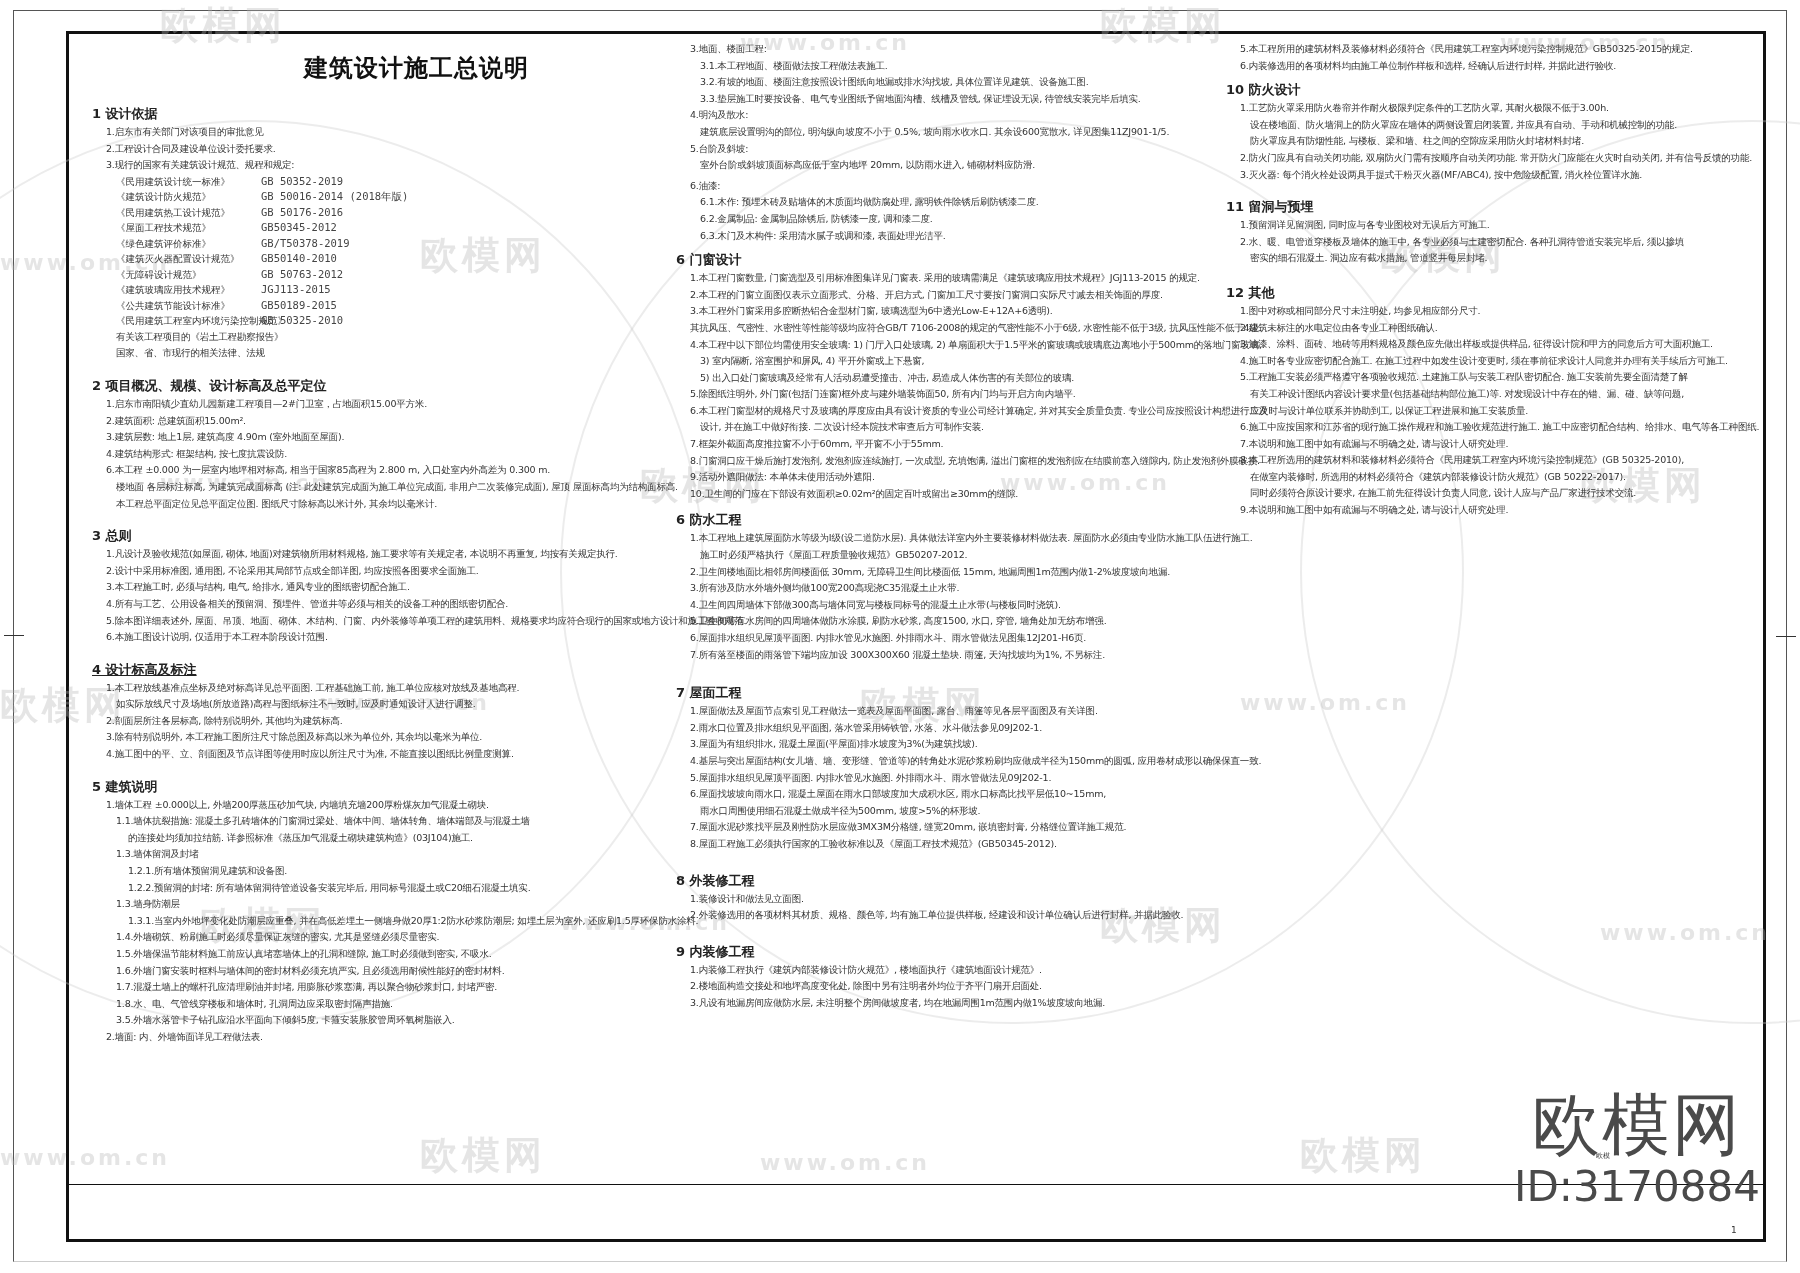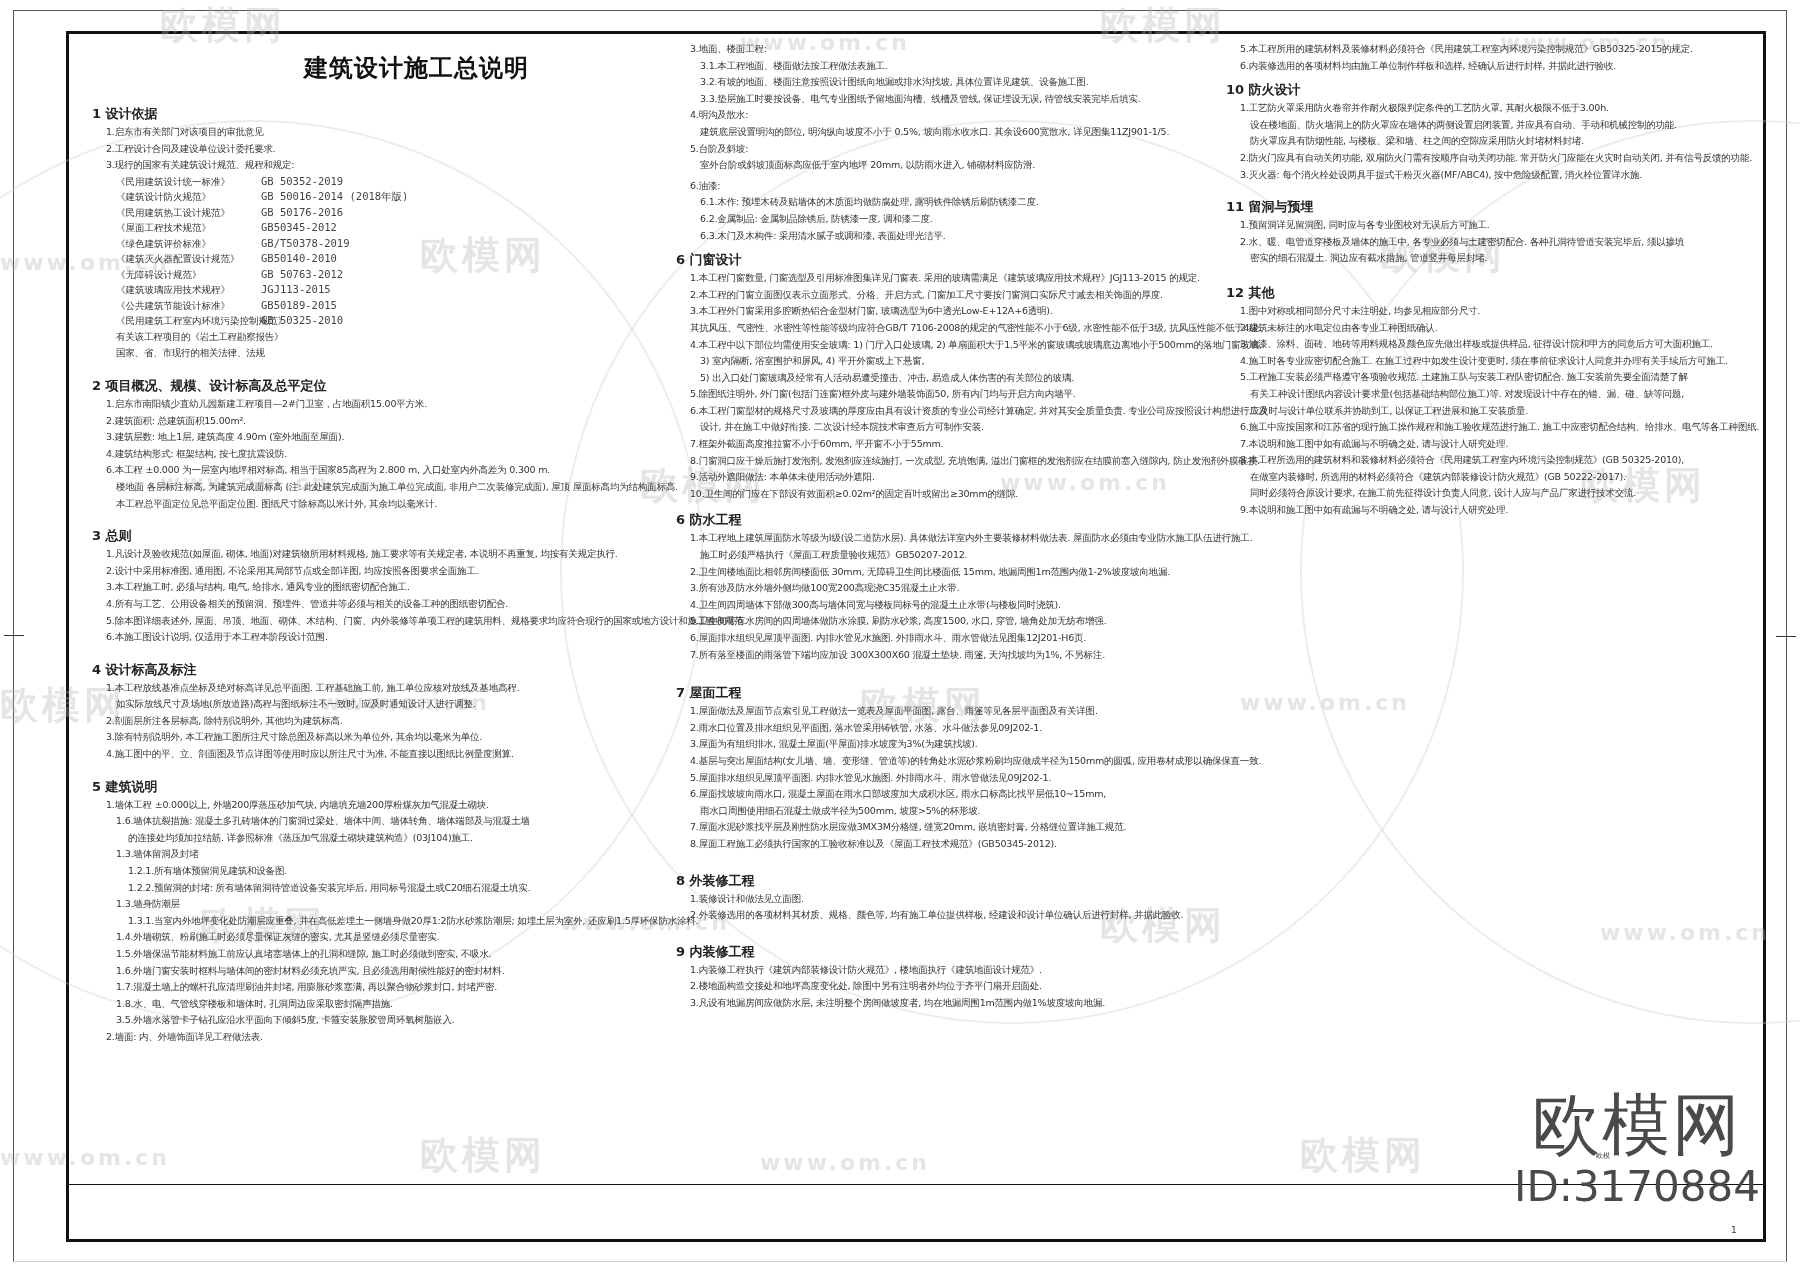--- a/index.html
+++ b/index.html
@@ -143,30 +143,30 @@
   <div class="line l2">本工程总平面定位见总平面定位图. 图纸尺寸除标高以米计外, 其余均以毫米计.</div>
 
   <div class="sec-title" style="margin-top:14px;">3 总则</div>
   <div class="line l1">1.凡设计及验收规范(如屋面, 砌体, 地面)对建筑物所用材料规格, 施工要求等有关规定者, 本说明不再重复, 均按有关规定执行.</div>
   <div class="line l1">2.设计中采用标准图, 通用图, 不论采用其局部节点或全部详图, 均应按照各图要求全面施工.</div>
   <div class="line l1">3.本工程施工时, 必须与结构, 电气, 给排水, 通风专业的图纸密切配合施工.</div>
   <div class="line l1">4.所有与工艺、公用设备相关的预留洞、预埋件、管道井等必须与相关的设备工种的图纸密切配合.</div>
   <div class="line l1">5.除本图详细表述外, 屋面、吊顶、地面、砌体、木结构、门窗、内外装修等单项工程的建筑用料、规格要求均应符合现行的国家或地方设计和施工验收规范.</div>
   <div class="line l1">6.本施工图设计说明, 仅适用于本工程本阶段设计范围.</div>
 
-  <div class="sec-title" style="margin-top:14px;">4 设计标高及标注</div>
+  <div class="sec-title" style="margin-top:14px;text-decoration:underline;">4 设计标高及标注</div>
   <div class="line l1">1.本工程放线基准点坐标及绝对标高详见总平面图. 工程基础施工前, 施工单位应核对放线及基地高程.</div>
   <div class="line l2">如实际放线尺寸及场地(所放道路)高程与图纸标注不一致时, 应及时通知设计人进行调整.</div>
   <div class="line l1">2.剖面层所注各层标高, 除特别说明外, 其他均为建筑标高.</div>
   <div class="line l1">3.除有特别说明外, 本工程施工图所注尺寸除总图及标高以米为单位外, 其余均以毫米为单位.</div>
   <div class="line l1">4.施工图中的平、立、剖面图及节点详图等使用时应以所注尺寸为准, 不能直接以图纸比例量度测算.</div>
 
   <div class="sec-title" style="margin-top:14px;">5 建筑说明</div>
   <div class="line l1">1.墙体工程 ±0.000以上, 外墙200厚蒸压砂加气块, 内墙填充墙200厚粉煤灰加气混凝土砌块.</div>
-  <div class="line l2">1.6.墙体抗裂措施: 混凝土多孔砖墙体的门窗洞过梁处、墙体中间、墙体转角、墙体端部及与混凝土墙</div>
+  <div class="line l2">1.1.墙体抗裂措施: 混凝土多孔砖墙体的门窗洞过梁处、墙体中间、墙体转角、墙体端部及与混凝土墙</div>
   <div class="line l3">的连接处均须加拉结筋. 详参照标准《蒸压加气混凝土砌块建筑构造》(03J104)施工.</div>
   <div class="line l2">1.3.墙体留洞及封堵</div>
   <div class="line l3">1.2.1.所有墙体预留洞见建筑和设备图.</div>
   <div class="line l3">1.2.2.预留洞的封堵: 所有墙体留洞待管道设备安装完毕后, 用同标号混凝土或C20细石混凝土填实.</div>
   <div class="line l2">1.3.墙身防潮层</div>
   <div class="line l3">1.3.1.当室内外地坪变化处防潮层应重叠, 并在高低差埋土一侧墙身做20厚1:2防水砂浆防潮层; 如埋土层为室外, 还应刷1.5厚环保防水涂料.</div>
   <div class="line l2">1.4.外墙砌筑、粉刷施工时必须尽量保证灰缝的密实, 尤其是竖缝必须尽量密实.</div>
   <div class="line l2">1.5.外墙保温节能材料施工前应认真堵塞墙体上的孔洞和缝隙, 施工时必须做到密实, 不吸水.</div>
   <div class="line l2">1.6.外墙门窗安装时框料与墙体间的密封材料必须充填严实, 且必须选用耐候性能好的密封材料.</div>
   <div class="line l2">1.7.混凝土墙上的螺杆孔应清理刷油并封堵, 用膨胀砂浆塞满, 再以聚合物砂浆封口, 封堵严密.</div>

